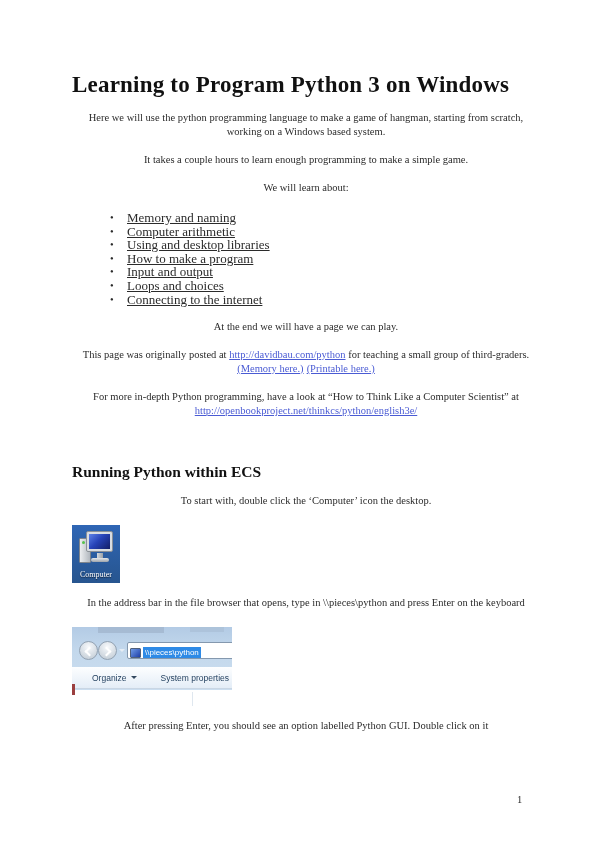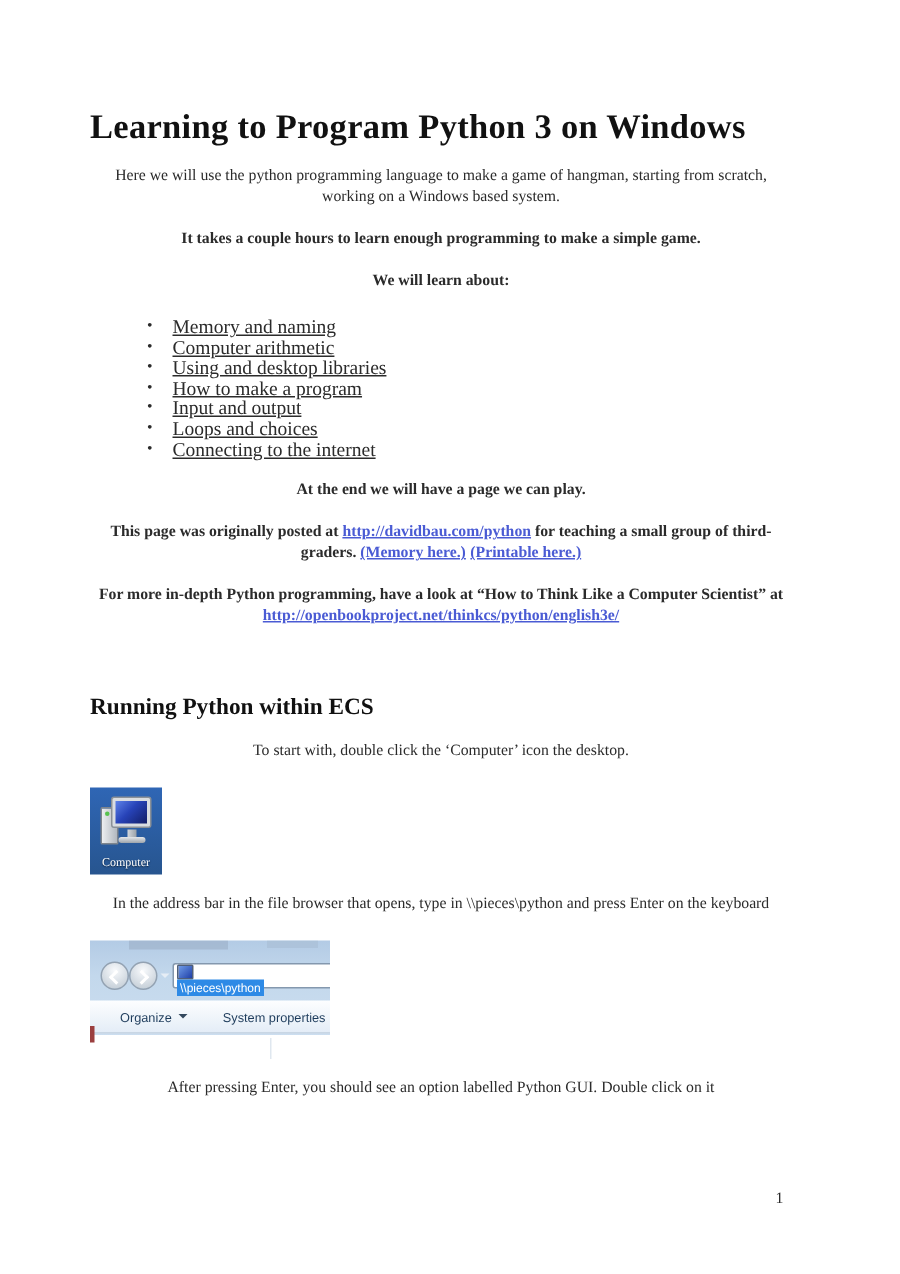--- a/index.html
+++ b/index.html
@@ -4,33 +4,33 @@
 <style>
   html, body { margin: 0; padding: 0; }
   body {
     width: 600px; height: 849px;
     background: #ffffff;
     font-family: "Liberation Serif", serif;
     color: #2b2b2b;
     overflow: hidden;
   }
   .page { position: relative; width: 600px; height: 849px; background: #fff; }
-  .content { position: absolute; left: 60px; top: 0; width: 468px; }
+  .content { position: absolute; left: 72px; top: 0; width: 468px; }
 
   h1.doc-title {
     margin: 72px 0 0 0;
     font-size: 23px; line-height: 26px;
     font-weight: bold; color: #111;
     letter-spacing: 0.2px;
   }
   p.body-text {
     margin: 13px 0 0 0;
     font-size: 10.5px; line-height: 14px; text-align: center;
   }
-  p.mt14 { margin-top: 14px; font-weight: bold; }
+  p.mt14 { margin-top: 14px; }
   ul.learn-list {
     margin: 16px 0 0 0; padding: 0 0 0 38px;
     list-style: none;
   }
   ul.learn-list li {
     position: relative;
     font-size: 13px; line-height: 13.6px;
     padding-left: 17px;
     text-decoration: underline;
   }
@@ -145,23 +145,22 @@
     border-right: 3px solid transparent;
     border-top: 3px solid #e6edf5;
   }
   .address-bar {
     position: absolute; left: 55px; top: 15px;
     width: 120px; height: 17px;
     background: #ffffff;
     border: 1px solid #8498ae;
     border-radius: 2px;
     box-sizing: border-box;
-    display: flex; align-items: flex-start;
+    display: flex; align-items: flex-end;
     padding: 0 2px;
-    flex-direction: column;
   }
   .addr-icon {
     width: 9px; height: 8px;
     background: linear-gradient(135deg, #6f9ce8, #1f3fa8);
     border: 1px solid #50607a;
     border-radius: 1px;
     margin-right: 2px;
     flex: 0 0 auto;
   }
   .addr-selection {

